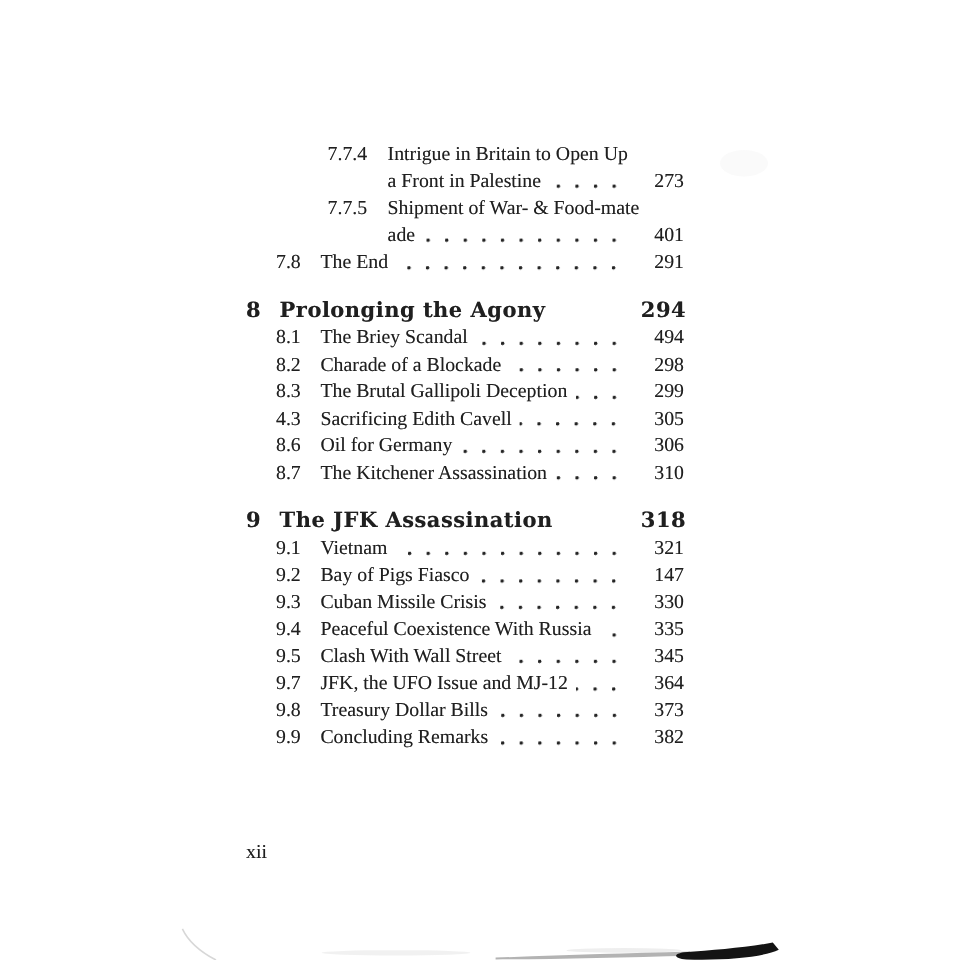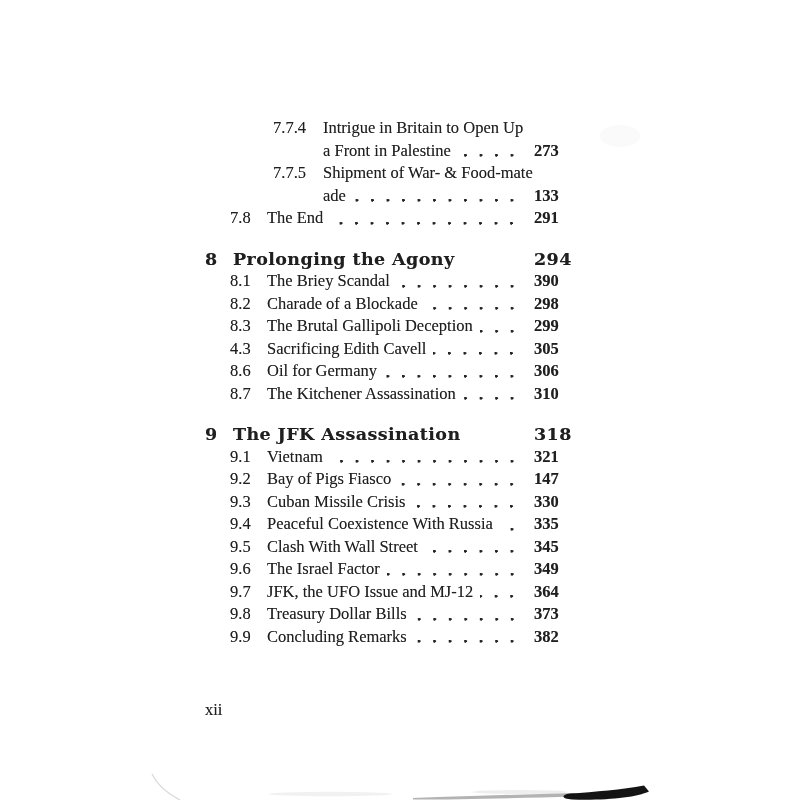--- a/index.html
+++ b/index.html
@@ -38,21 +38,21 @@
     align-self: flex-end;
     height: 5px;
     margin: 0 9px 4px 7px;
     background-image: radial-gradient(circle at 2.2px 2.2px, #242424 1.25px, rgba(0,0,0,0) 1.7px);
     background-size: 15.5px 5px;
     background-repeat: repeat-x;
     background-position: 100% 0;
     min-width: 0;
   }
   .leader.empty, .chapter .leader { background: none; }
-  .page-num { flex: none; width: 36px; text-align: left; font-weight: bold; }
+  .page-num { flex: none; width: 36px; text-align: right; }
   .chapter {
     font-family: "DejaVu Serif", serif;
     font-weight: 700;
     font-size: 17.5px;
     letter-spacing: 0.4px;
     margin-top: 18px;
   }
   .footer {
     position: absolute;
     left: 205px;
@@ -71,36 +71,35 @@
 </style>
 </head>
 <body>
 
 <div class="page">
 
   <div class="toc" id="toc">
       <div class="row subsubsection"><span class="num">7.7.4</span><span class="title">Intrigue in Britain to Open Up</span><span class="leader empty"></span></div>
       <div class="row subsubsection"><span class="num"></span><span class="title">a Front in Palestine</span><span class="leader"></span><span class="page-num">273</span></div>
       <div class="row subsubsection"><span class="num">7.7.5</span><span class="title">Shipment of War- &amp; Food-mate</span><span class="leader empty"></span></div>
-      <div class="row subsubsection"><span class="num"></span><span class="title">ade</span><span class="leader"></span><span class="page-num">133</span></div>
+      <div class="row subsubsection"><span class="num"></span><span class="title">ade</span><span class="leader"></span><span class="page-num">401</span></div>
       <div class="row section"><span class="num">7.8</span><span class="title">The End</span><span class="leader"></span><span class="page-num">291</span></div>
       <div class="row chapter"><span class="num">8</span><span class="title">Prolonging the Agony</span><span class="leader empty"></span><span class="page-num">294</span></div>
-      <div class="row section"><span class="num">8.1</span><span class="title">The Briey Scandal</span><span class="leader"></span><span class="page-num">390</span></div>
+      <div class="row section"><span class="num">8.1</span><span class="title">The Briey Scandal</span><span class="leader"></span><span class="page-num">494</span></div>
       <div class="row section"><span class="num">8.2</span><span class="title">Charade of a Blockade</span><span class="leader"></span><span class="page-num">298</span></div>
       <div class="row section"><span class="num">8.3</span><span class="title">The Brutal Gallipoli Deception</span><span class="leader"></span><span class="page-num">299</span></div>
       <div class="row section"><span class="num">4.3</span><span class="title">Sacrificing Edith Cavell</span><span class="leader"></span><span class="page-num">305</span></div>
       <div class="row section"><span class="num">8.6</span><span class="title">Oil for Germany</span><span class="leader"></span><span class="page-num">306</span></div>
       <div class="row section"><span class="num">8.7</span><span class="title">The Kitchener Assassination</span><span class="leader"></span><span class="page-num">310</span></div>
       <div class="row chapter"><span class="num">9</span><span class="title">The JFK Assassination</span><span class="leader empty"></span><span class="page-num">318</span></div>
       <div class="row section"><span class="num">9.1</span><span class="title">Vietnam</span><span class="leader"></span><span class="page-num">321</span></div>
       <div class="row section"><span class="num">9.2</span><span class="title">Bay of Pigs Fiasco</span><span class="leader"></span><span class="page-num">147</span></div>
       <div class="row section"><span class="num">9.3</span><span class="title">Cuban Missile Crisis</span><span class="leader"></span><span class="page-num">330</span></div>
       <div class="row section"><span class="num">9.4</span><span class="title">Peaceful Coexistence With Russia</span><span class="leader"></span><span class="page-num">335</span></div>
       <div class="row section"><span class="num">9.5</span><span class="title">Clash With Wall Street</span><span class="leader"></span><span class="page-num">345</span></div>
-      <div class="row section"><span class="num">9.6</span><span class="title">The Israel Factor</span><span class="leader"></span><span class="page-num">349</span></div>
       <div class="row section"><span class="num">9.7</span><span class="title">JFK, the UFO Issue and MJ-12</span><span class="leader"></span><span class="page-num">364</span></div>
       <div class="row section"><span class="num">9.8</span><span class="title">Treasury Dollar Bills</span><span class="leader"></span><span class="page-num">373</span></div>
       <div class="row section"><span class="num">9.9</span><span class="title">Concluding Remarks</span><span class="leader"></span><span class="page-num">382</span></div>
     </div>
 
   <div class="footer">
     <span>xii</span>
   </div>
 
   <svg class="artifacts" viewBox="0 0 800 800">

